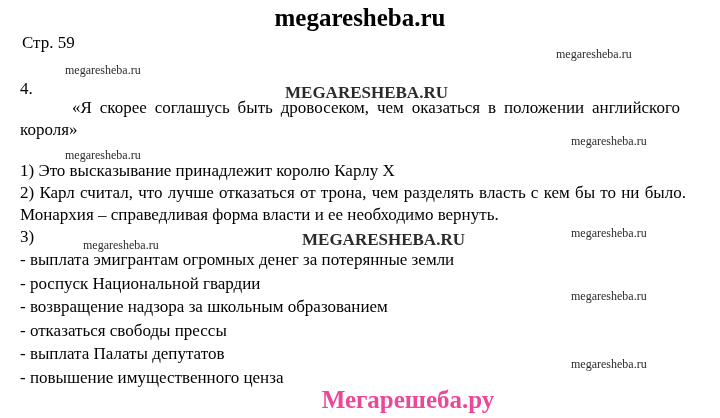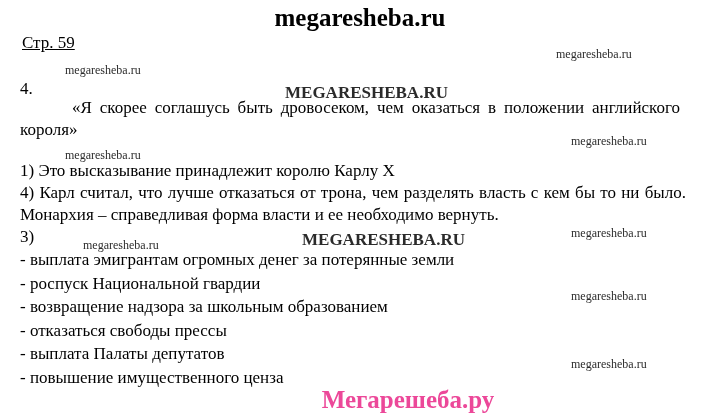--- a/index.html
+++ b/index.html
@@ -49,21 +49,20 @@
     color: #2b2b2b;
     white-space: nowrap;
   }
   .wm-small { font-size: 12px; }
   .wm-mid { font-size: 17px; font-weight: bold; }
   .page-no {
     position: absolute;
     left: 22px;
     top: 33px;
     font-size: 17px;
-    text-decoration: underline;
   }
   .task-no {
     position: absolute;
     left: 20px;
     top: 79px;
     font-size: 17px;
   }
   .quote {
     position: absolute;
     left: 20px;
@@ -111,21 +110,21 @@
   <div class="wm wm-mid" style="left:285px; top:83px;">MEGARESHEBA.RU</div>
 
   <div class="task-no">4.</div>
 
   <div class="quote">«Я скорее соглашусь быть дровосеком, чем оказаться в положении английского короля»</div>
 
   <div class="wm wm-small" style="left:571px; top:134px;">megaresheba.ru</div>
   <div class="wm wm-small" style="left:65px; top:148px;">megaresheba.ru</div>
 
   <div class="para p1">1) Это высказывание принадлежит королю Карлу X</div>
-  <div class="para p2">4) Карл считал, что лучше отказаться от трона, чем разделять власть с кем бы то ни было. Монархия – справедливая форма власти и ее необходимо вернуть.</div>
+  <div class="para p2">2) Карл считал, что лучше отказаться от трона, чем разделять власть с кем бы то ни было. Монархия – справедливая форма власти и ее необходимо вернуть.</div>
   <div class="para p3">3)</div>
 
   <div class="wm wm-small" style="left:571px; top:226px;">megaresheba.ru</div>
   <div class="wm wm-mid" style="left:302px; top:230px;">MEGARESHEBA.RU</div>
   <div class="wm wm-small" style="left:83px; top:238px;">megaresheba.ru</div>
 
   <div class="list">
     <div>- выплата эмигрантам огромных денег за потерянные земли</div>
     <div>- роспуск Национальной гвардии</div>
     <div>- возвращение надзора за школьным образованием</div>

